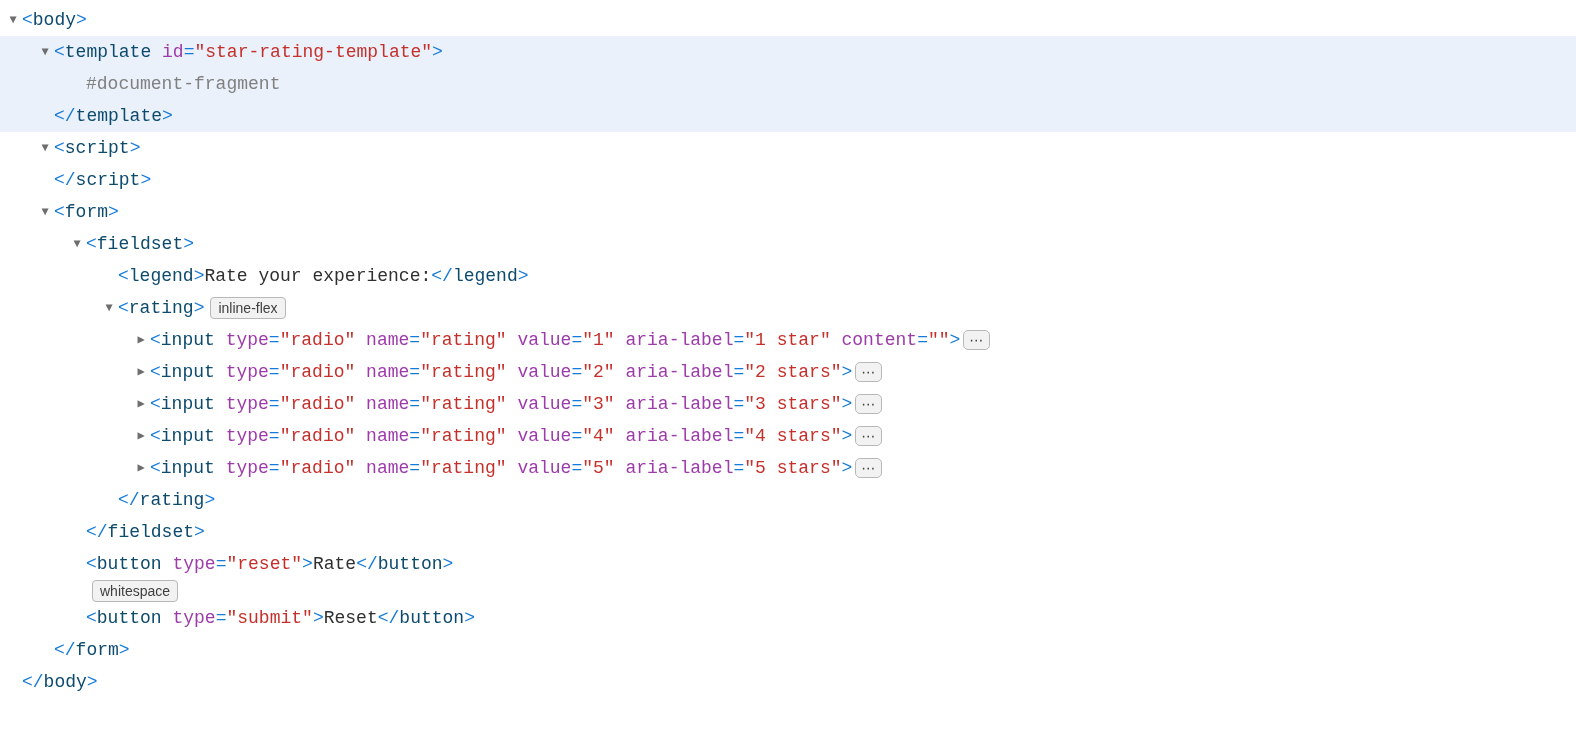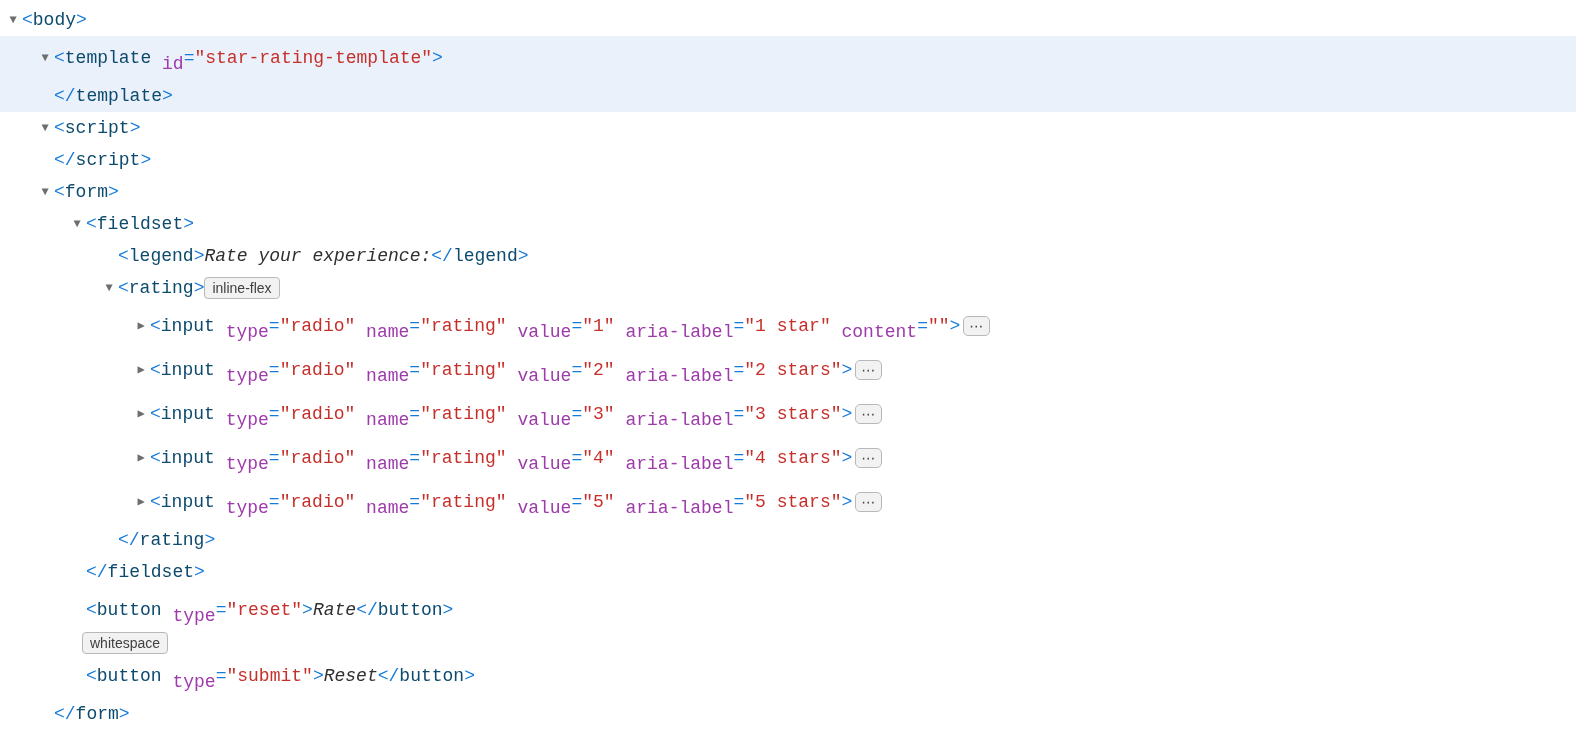--- a/index.html
+++ b/index.html
@@ -25,34 +25,35 @@
     width: 14px;
     color: #6e6e6e;
     font-size: 12px;
     text-align: center;
     margin-right: 2px;
     user-select: none;
   }
   .arrow.blank { visibility: hidden; }
   .tok-punct   { color: #157ad8; }   
   .tok-tag     { color: #0c4a6e; }   
-  .tok-attr    { color: #9e3bab; margin-top: 12px; }   
+  .tok-attr    { color: #9e3bab; }   
   .tok-val     { color: #c6302b; }   
-  .tok-text    { color: #303030; font-style: italic; }   
+  .tok-text    { color: #303030; }   
   .tok-gray    { color: #808080; }   
   .badge {
     display: inline-block;
     font-family: -apple-system, BlinkMacSystemFont, "Segoe UI", Arial, sans-serif;
     font-size: 14px;
     line-height: 18px;
     padding: 1px 7px;
     border: 1px solid #b8b8b8;
     border-radius: 4px;
     background: #f2f2f2;
     color: #404040;
+    margin-left: 6px;
     vertical-align: middle;
   }
   .pill {
     display: inline-flex;
     align-items: center;
     justify-content: center;
     font-family: -apple-system, BlinkMacSystemFont, "Segoe UI", Arial, sans-serif;
     font-size: 14px;
     line-height: 14px;
     height: 20px;
@@ -84,20 +85,25 @@
     <span class="arrow">▼</span>
     <span class="tok-punct">&lt;</span>
       <span class="tok-tag">template</span>
     <span>&nbsp;</span>
       <span class="tok-attr">id</span>
       <span class="tok-punct">=</span>
       <span class="tok-val">"star-rating-template"</span>
       <span class="tok-punct">&gt;</span>
   </div>
 
+  <div class="row highlight">
+    <span class="indent" style="width:70px"></span>
+    <span class="arrow blank">▶</span>
+    <span class="tok-gray">#document-fragment</span>
+  </div>
 
   <div class="row highlight">
     <span class="indent" style="width:54px"></span>
     <span class="tok-punct">&lt;/</span>
       <span class="tok-tag">template</span>
       <span class="tok-punct">&gt;</span>
   </div>
 
   <div class="row">
     <span class="indent" style="width:38px"></span>
@@ -306,21 +312,21 @@
       <span class="tok-val">"reset"</span>
       <span class="tok-punct">&gt;</span>
       <span class="tok-text">Rate</span>
       <span class="tok-punct">&lt;/</span>
       <span class="tok-tag">button</span>
       <span class="tok-punct">&gt;</span>
   </div>
 
   <div class="row">
     <span class="indent" style="width:80px"></span>
-    <span class="badge" style="margin-left:2px">whitespace</span>
+    <span class="badge" style="margin-left:12px">whitespace</span>
   </div>
 
   <div class="row">
     <span class="indent" style="width:70px"></span>
     <span class="arrow blank">▶</span>
     <span class="tok-punct">&lt;</span>
       <span class="tok-tag">button</span>
     <span>&nbsp;</span>
       <span class="tok-attr">type</span>
       <span class="tok-punct">=</span>

